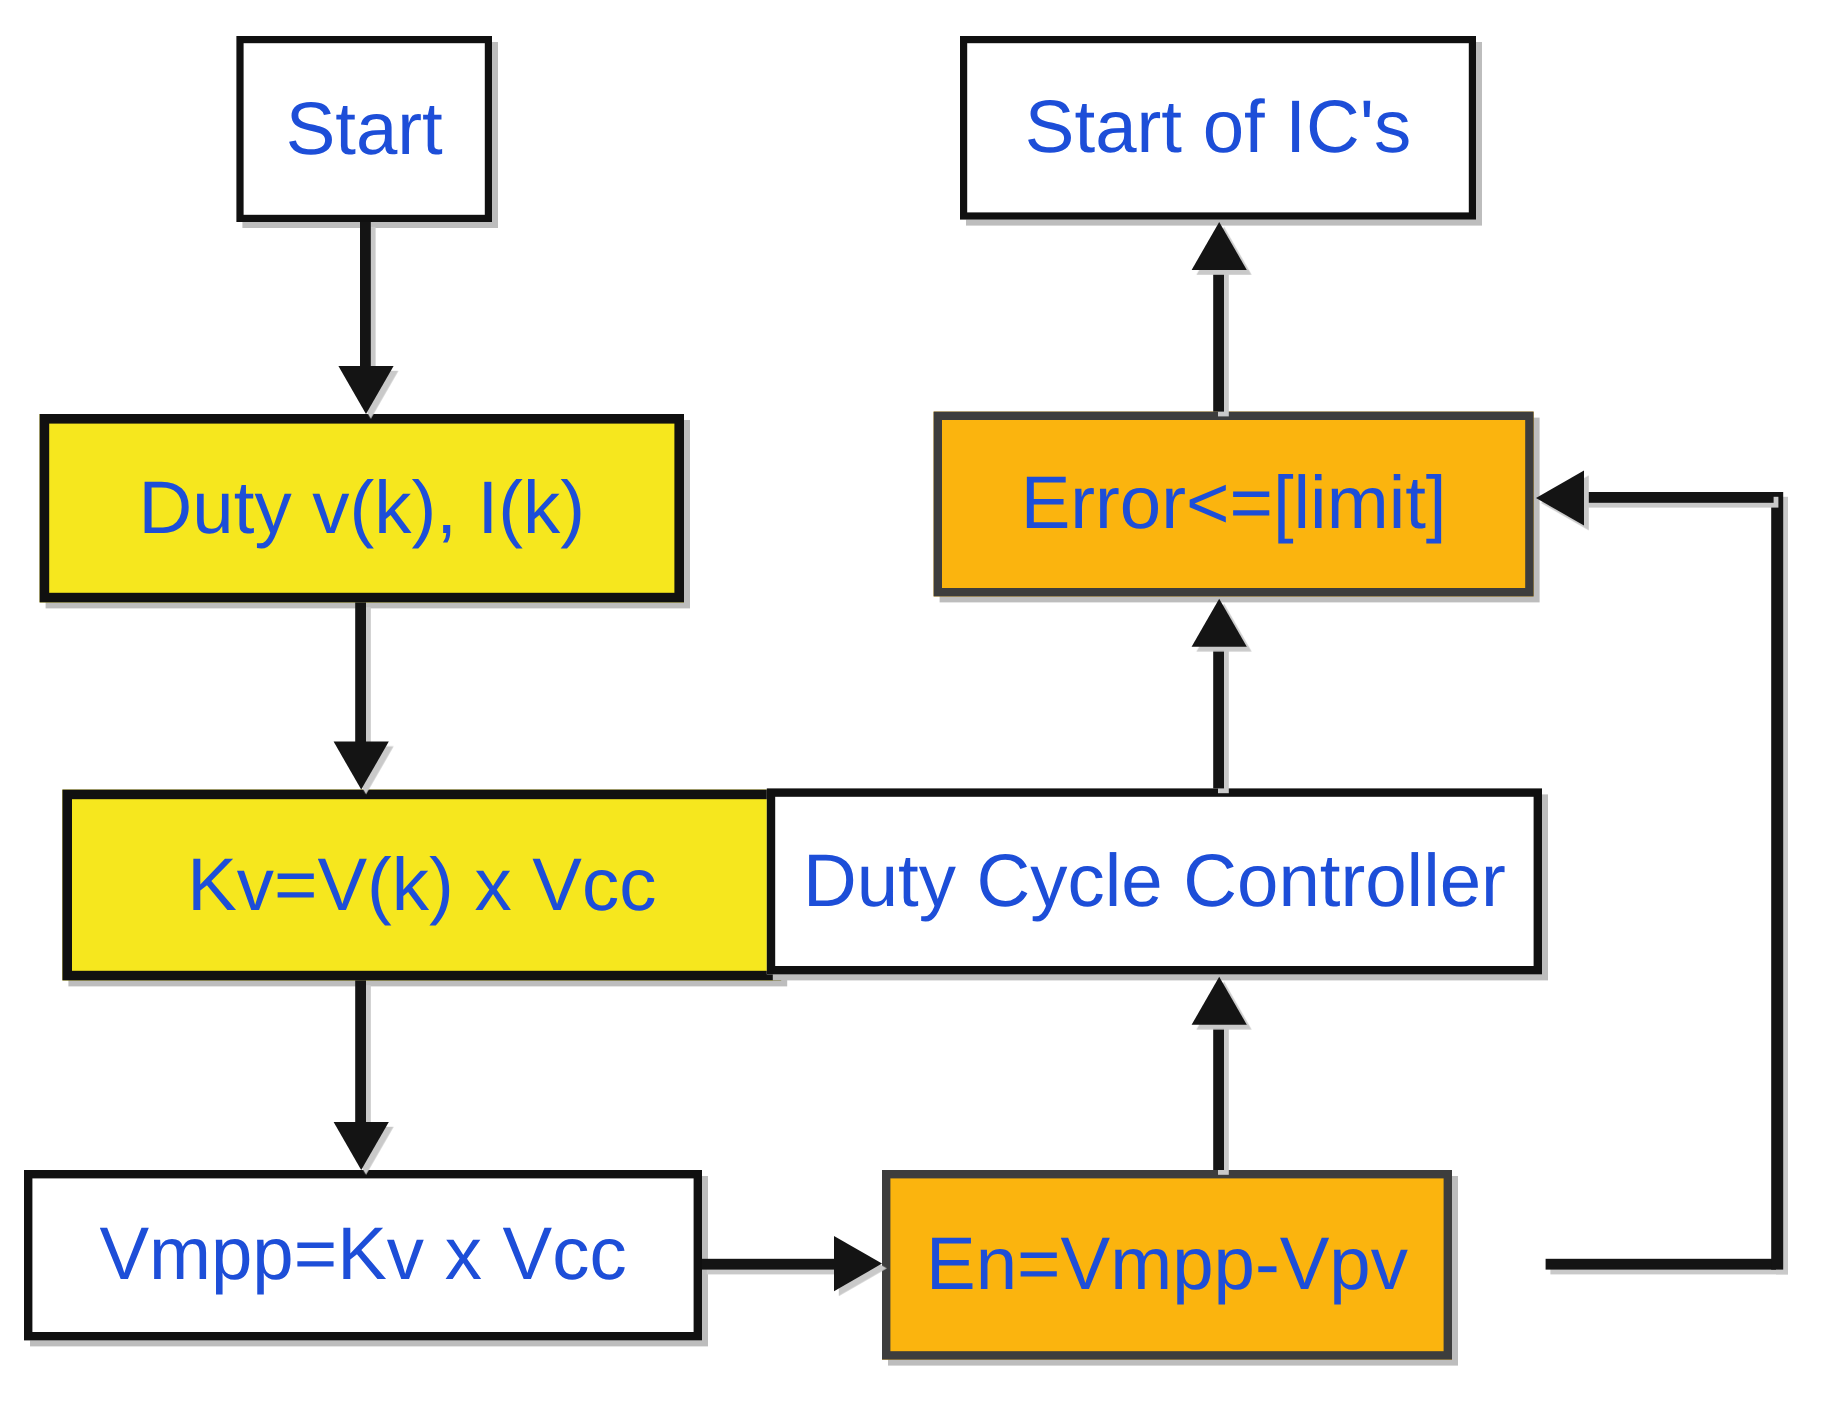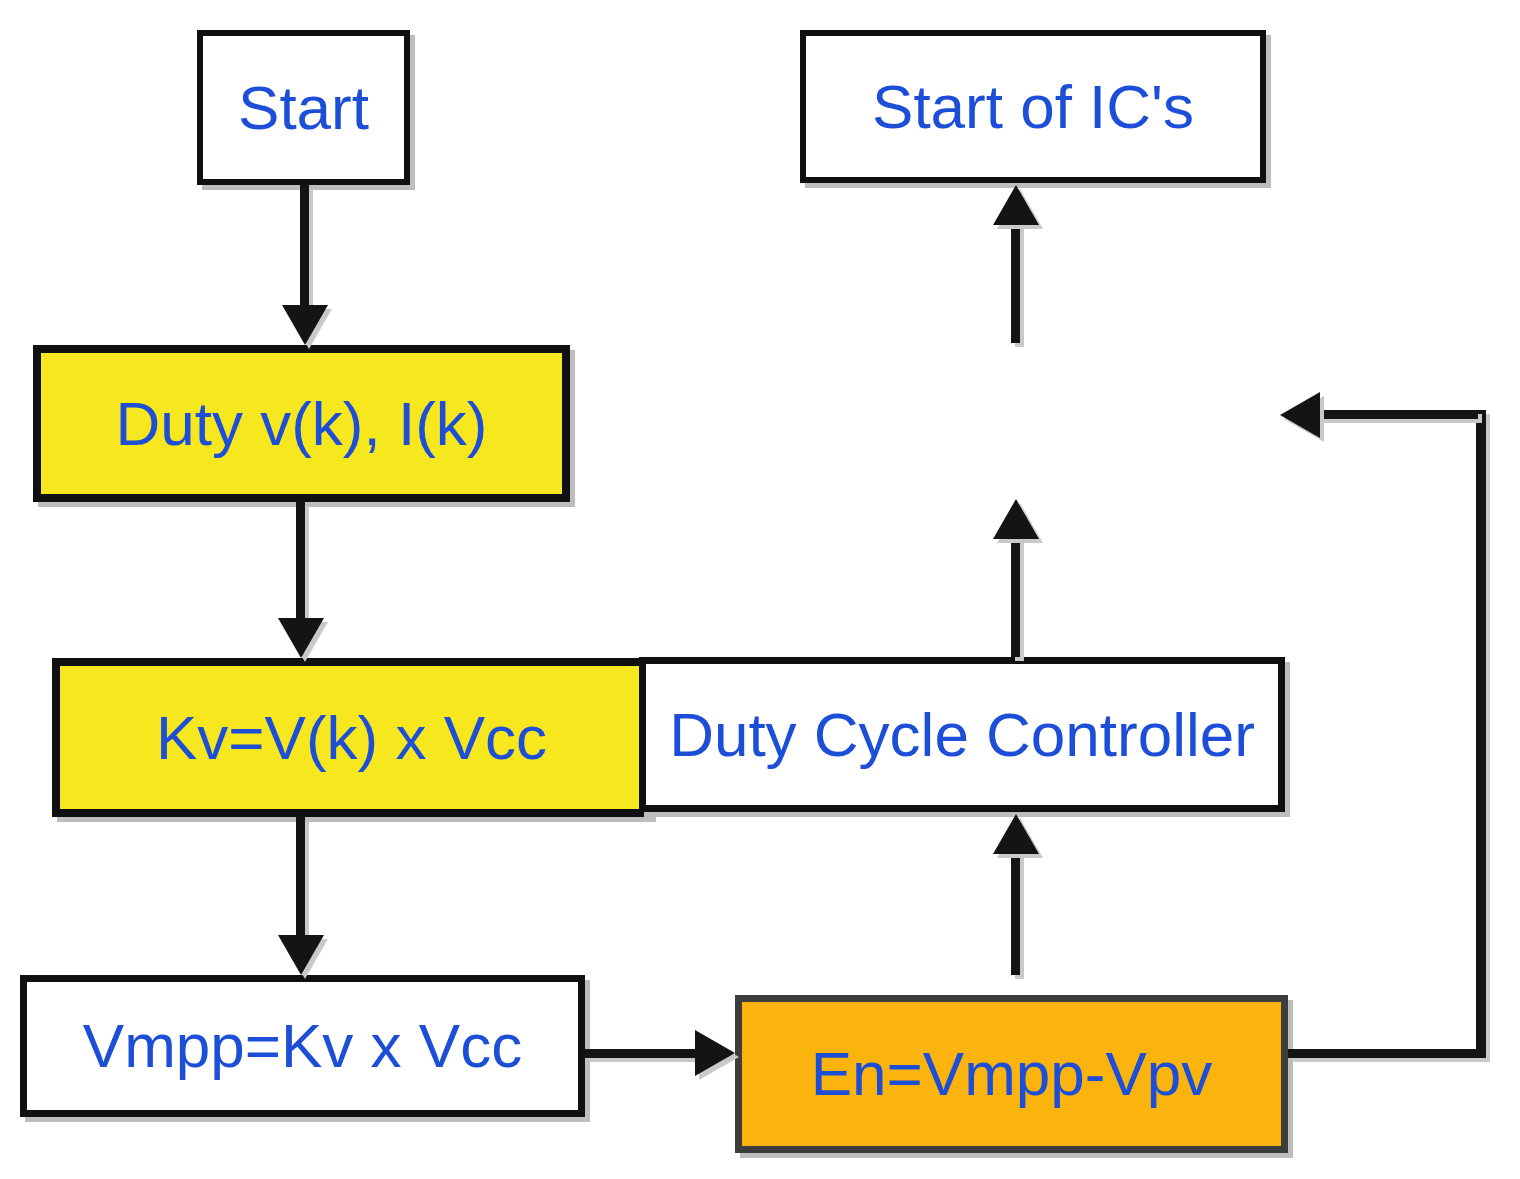--- a/index.html
+++ b/index.html
@@ -29,26 +29,27 @@
 <div id="canvas">
 
   <div class="node white thin" style="left:197px;top:30px;width:213px;height:155px;">Start</div>
 
   <div class="node yellow" style="left:33px;top:345px;width:537px;height:157px;">Duty v(k), I(k)</div>
 
   <div class="node yellow" style="left:52px;top:658px;width:599px;height:159px;">Kv=V(k) x Vcc</div>
 
   <div class="node white" style="left:20px;top:975px;width:565px;height:142px;">Vmpp=Kv x Vcc</div>
 
-  <div class="node orange" style="left:735px;top:975px;width:553px;height:158px;margin-top:20px;">En=Vmpp-Vpv</div>
+  <div class="node orange" style="left:735px;top:975px;width:475px;height:158px;">En=Vmpp-Vpv</div>
 
   <div class="node white" style="left:639px;top:657px;width:646px;height:155px;">Duty Cycle Controller</div>
 
+  <div class="node orange" style="left:778px;top:343px;width:500px;height:154px;">Error&lt;=[limit]</div>
 
-  <div class="node white thin" style="left:800px;top:30px;width:466px;height:153px;">Start of IC's</div>
+  <div class="node white thin" style="left:800px;top:30px;width:430px;height:153px;">Start of IC's</div>
 
   <div class="shaft" style="left:300px;top:185px;width:9px;height:124px;"></div>
   <div class="head down" style="left:282px;top:305px;"></div>
 
   <div class="shaft" style="left:296px;top:502px;width:9px;height:118px;"></div>
   <div class="head down" style="left:278px;top:618px;"></div>
 
   <div class="shaft" style="left:296px;top:817px;width:9px;height:120px;"></div>
   <div class="head down" style="left:278px;top:935px;"></div>
 

